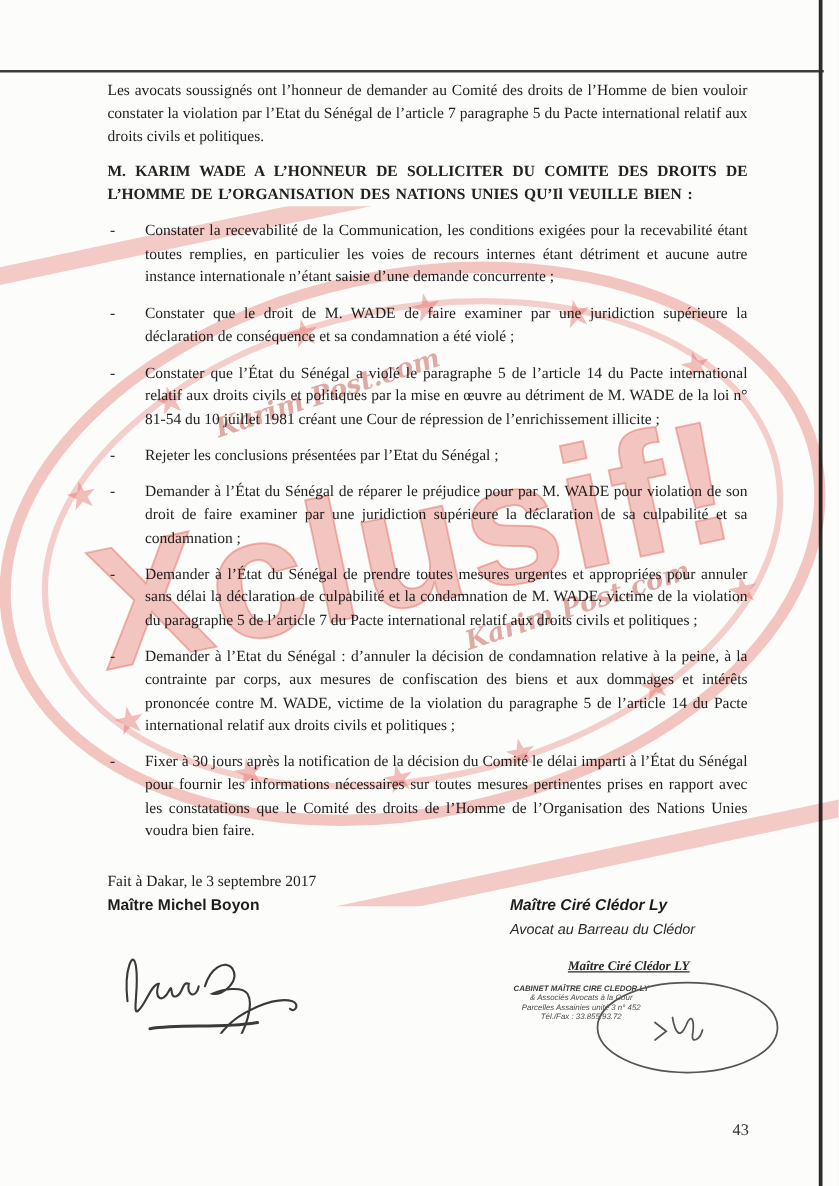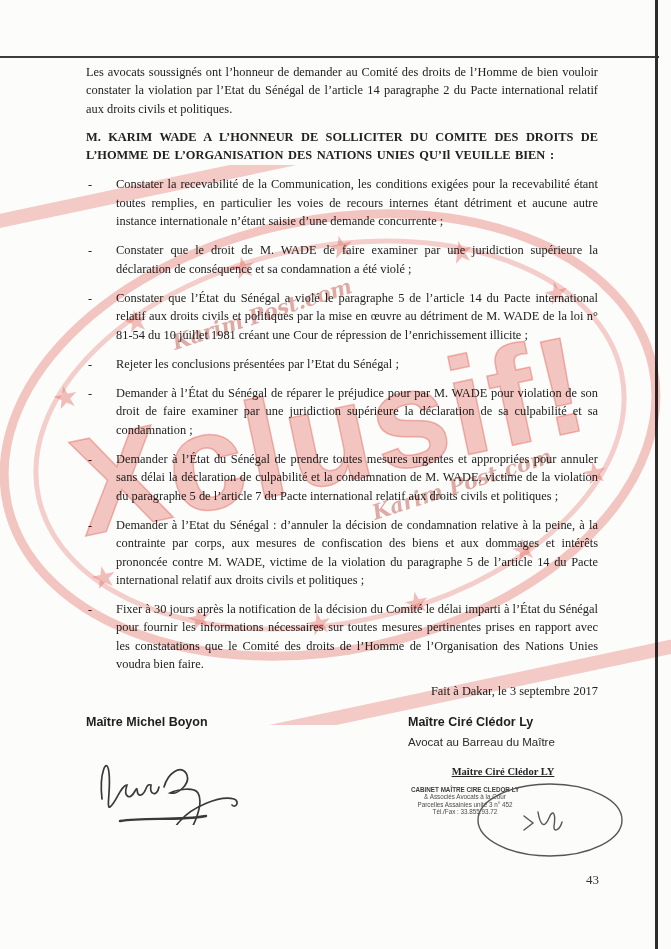--- a/index.html
+++ b/index.html
@@ -26,37 +26,37 @@
     box-sizing:border-box;
     padding:6px 73px 0 86px;
     font-size:12.4px;line-height:18.3px;
   }
   .para{margin:0;text-align:justify;}
   .heading{margin:10px 0 0 0;font-weight:bold;text-align:justify;word-spacing:1.5px;}
   .b{display:flex;margin-top:11px;}
   .b .dash{flex:none;width:28px;padding-left:2px;}
   .b p{flex:1;margin:0;text-align:justify;}
   .consequence{margin-top:12px;}
-  .dateline{margin-top:9px;text-align:right;}
+  .dateline{margin-top:23px;text-align:left;}
 
   
-  .sig-row{display:flex;margin-top:12px;font-family:"Liberation Sans",sans-serif;}
+  .sig-row{display:flex;font-family:"Liberation Sans",sans-serif;}
   .sig-left{width:322px;}
-  .sig-right{width:190px;}
+  .sig-right{width:190px;font-style:italic;}
   .sig-name{font-weight:bold;font-size:12.5px;color:#1e1e1e;}
   .sig-title{font-size:11.5px;margin-top:2px;color:#2a2a2a;}
   .boyon-sig{margin:14px 0 0 8px;display:block;}
   .stamp{margin-top:12px;}
   .stamp-name{font-size:10.5px;font-weight:bold;text-decoration:underline;text-align:center;color:#262626;font-family:"Liberation Serif",serif;}
   .stamp-body{position:relative;margin-top:4px;height:62px;}
   .stamp-lines{width:114px;font-size:6.3px;line-height:7.6px;color:#4a4a4a;text-align:center;font-family:"Liberation Sans",sans-serif;}
   .stamp-lines .l0{font-weight:bold;color:#3c3c3c;}
   .stamp-ellipse{position:absolute;left:50px;top:-6px;}
 
-  .page-number{position:absolute;left:586px;top:872px;font-size:13px;color:#333;}
+  .page-number{position:absolute;left:586px;top:896px;font-size:13px;color:#333;}
 
   
   .watermark{
     position:absolute;left:-40px;top:165px;width:760px;height:560px;
     pointer-events:none;mix-blend-mode:multiply;z-index:5;
   }
   .wm-rect{fill:none;stroke:rgba(229,103,92,0.33);stroke-width:14;}
   .wm-ell{fill:none;stroke:rgba(229,103,92,0.36);stroke-width:9;}
   .wm-ell.thin{stroke-width:5;stroke:rgba(229,103,92,0.30);}
   .wm-star{font-size:30px;fill:rgba(229,103,92,0.42);text-anchor:middle;dominant-baseline:central;font-family:"DejaVu Sans",sans-serif;}
@@ -65,21 +65,21 @@
 </style>
 </head>
 <body>
 
 <div class="page">
 
   <div class="top-rule"></div>
   <div class="right-rule"></div>
 
   <main class="content">
-    <p class="para">Les avocats soussignés ont l’honneur de demander au Comité des droits de l’Homme de bien vouloir constater la violation par l’Etat du Sénégal de l’article 14 paragraphe 2 du Pacte international relatif aux droits civils et politiques.</p>
+    <p class="para">Les avocats soussignés ont l’honneur de demander au Comité des droits de l’Homme de bien vouloir constater la violation par l’Etat du Sénégal de l’article 7 paragraphe 5 du Pacte international relatif aux droits civils et politiques.</p>
 
     <p class="heading">M. KARIM WADE A L’HONNEUR DE SOLLICITER DU COMITE DES DROITS DE L’HOMME DE L’ORGANISATION DES NATIONS UNIES QU’Il VEUILLE BIEN :</p>
 
     <div class="b">
       <span class="dash">-</span>
       <p>Constater la recevabilité de la Communication, les conditions exigées pour la recevabilité étant toutes remplies, en particulier les voies de recours internes étant détriment et aucune autre instance internationale n’étant saisie d’une demande concurrente ;</p>
     </div>
     <div class="b">
       <span class="dash">-</span>
       <p>Constater que le droit de M. WADE de faire examiner par une juridiction supérieure la déclaration de conséquence et sa condamnation a été violé ;</p>
@@ -119,21 +119,21 @@
         <svg class="boyon-sig" width="180" height="80" viewBox="0 0 180 80">
           <g fill="none" stroke="#3a3a3a" stroke-width="1.7" stroke-linecap="round">
             <path d="M8,54 C5,28 13,10 15,28 C17,44 12,64 16,62 C22,58 27,40 33,40 C29,52 36,56 41,46 C45,38 41,52 47,50 C53,48 51,38 57,40 C55,50 63,52 65,42"></path>
             <path d="M70,42 C74,28 86,20 92,28 C98,38 84,50 76,48 C84,44 100,42 104,48 C110,58 100,86 88,94 C80,98 76,86 86,76 C98,62 126,50 140,54 C146,56 142,64 138,60"></path>
             <path d="M26,76 C50,72 84,76 112,71" stroke-width="2.4"></path>
           </g>
         </svg>
       </div>
       <div class="sig-right">
         <div class="sig-name">Maître Ciré Clédor Ly</div>
-        <div class="sig-title">Avocat au Barreau du Maître</div>
+        <div class="sig-title">Avocat au Barreau du Clédor</div>
         <div class="stamp">
           <div class="stamp-name">Maître Ciré Clédor LY</div>
           <div class="stamp-body">
             <div class="stamp-lines">
               <div class="l0">CABINET MAÎTRE CIRE CLEDOR LY</div>
               <div>&amp; Associés Avocats à la Cour</div>
               <div>Parcelles Assainies unité 3 n° 452</div>
               <div>Tél./Fax : 33.855.93.72</div>
             </div>
             <svg class="stamp-ellipse" width="170" height="82" viewBox="0 0 170 82">

